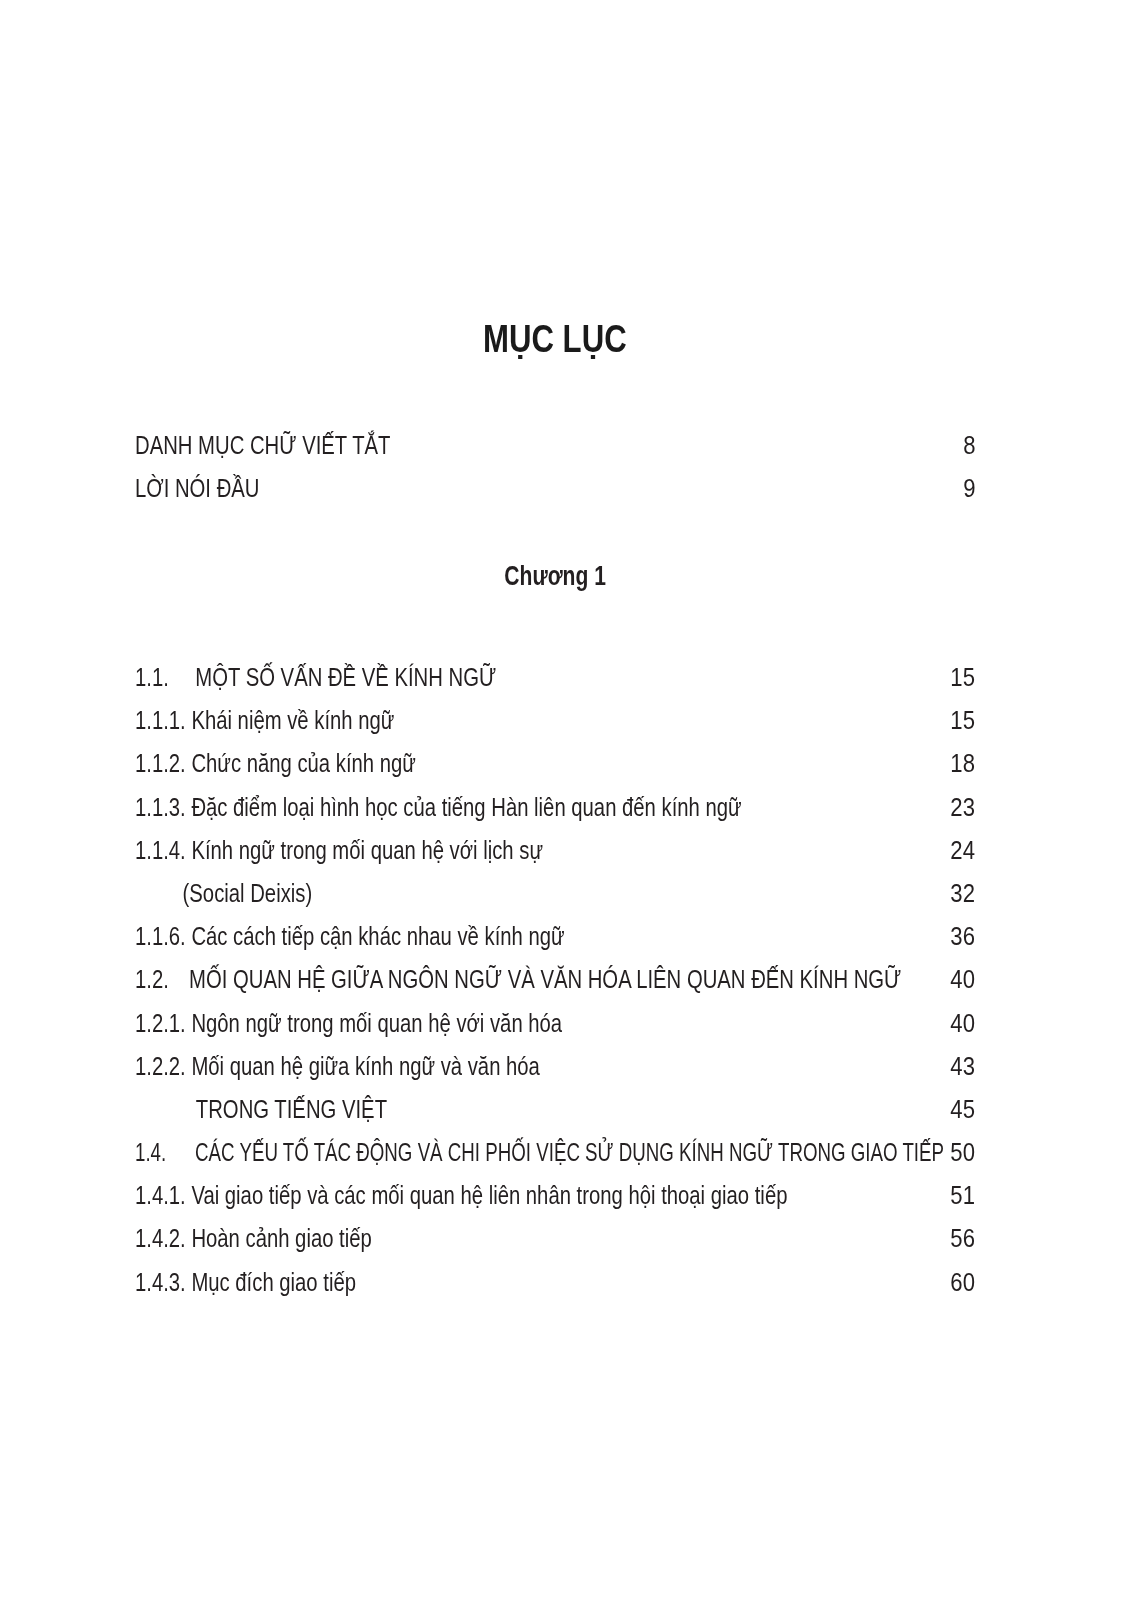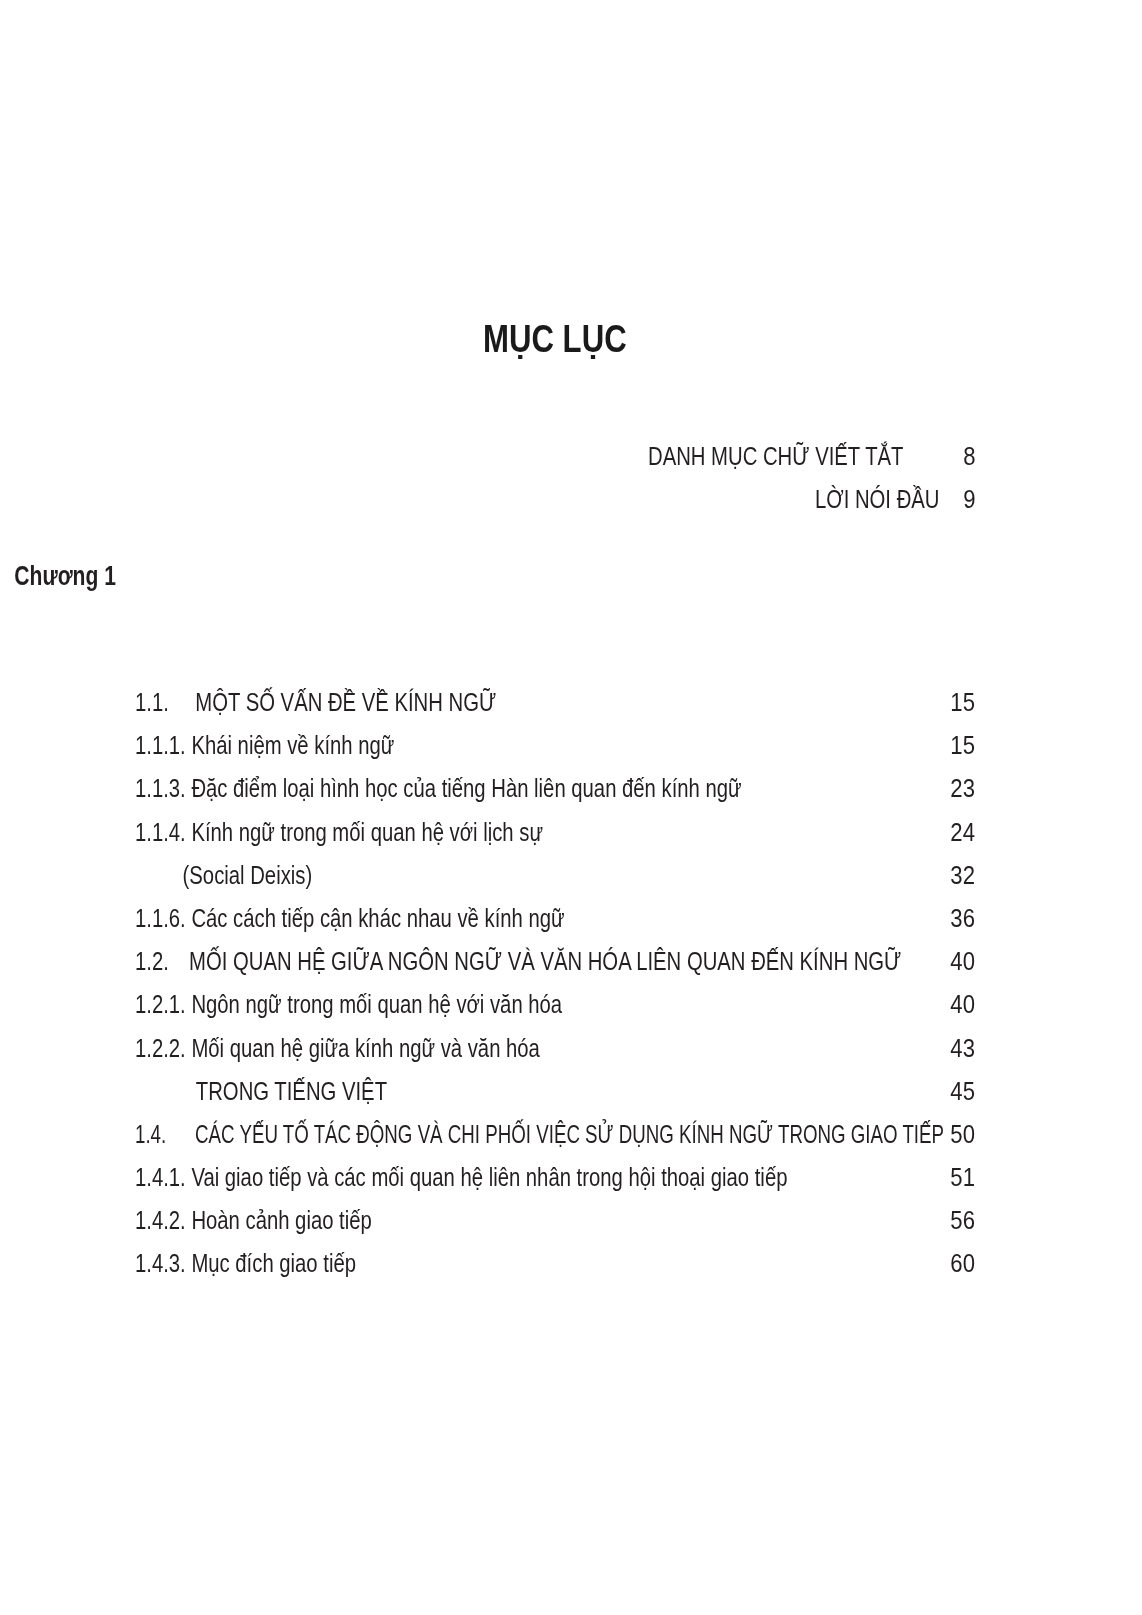--- a/index.html
+++ b/index.html
@@ -51,44 +51,42 @@
       right: 0;
       top: 0;
       display: inline-block;
       transform: scaleX(0.85);
       transform-origin: 100% 50%;
     }
     .indent-cont {
       padding-left: 61px;
     }
     .front {
-      top: 435px;
-      text-align: right;
+      top: 424px;
     }
     .chapter {
       position: absolute;
       top: 556px;
       left: 0;
       width: 1110px;
-      text-align: left;
+      text-align: center;
     }
     .chapter .line {
       font-weight: bold;
       font-size: 27px;
       line-height: 41px;
       display: block;
     }
     .chapter .line span {
       display: inline-block;
       transform: scaleX(0.78);
       transform-origin: 50% 50%;
     }
     .ch1 {
       top: 656px;
-      margin-top: 25px;
     }
   </style>
 </head>
 <body>
 
 <div class="page-title">MỤC LỤC</div>
 
 <div class="toc front">
   <div class="row">
     <span class="txt">DANH MỤC CHỮ VIẾT TẮT</span>
@@ -109,20 +107,24 @@
   <div class="row">
     <span class="txt"><span>1.1.</span><span style="display:inline-block;width:34px"></span><span>MỘT SỐ VẤN ĐỀ VỀ KÍNH NGỮ</span></span>
     <span class="num">15</span>
   </div>
 
   <div class="row">
     <span class="txt"><span>1.1.1.</span> <span>Khái niệm về kính ngữ</span></span>
     <span class="num">15</span>
   </div>
 
+  <div class="row">
+    <span class="txt"><span>1.1.2.</span> <span>Chức năng của kính ngữ</span></span>
+    <span class="num">18</span>
+  </div>
 
   <div class="row">
     <span class="txt"><span>1.1.3.</span> <span>Đặc điểm loại hình học của tiếng Hàn liên quan đến kính ngữ</span></span>
     <span class="num">23</span>
   </div>
 
   <div class="row">
     <span class="txt"><span>1.1.4.</span> <span>Kính ngữ trong mối quan hệ với lịch sự</span></span>
     <span class="num">24</span>
   </div>

